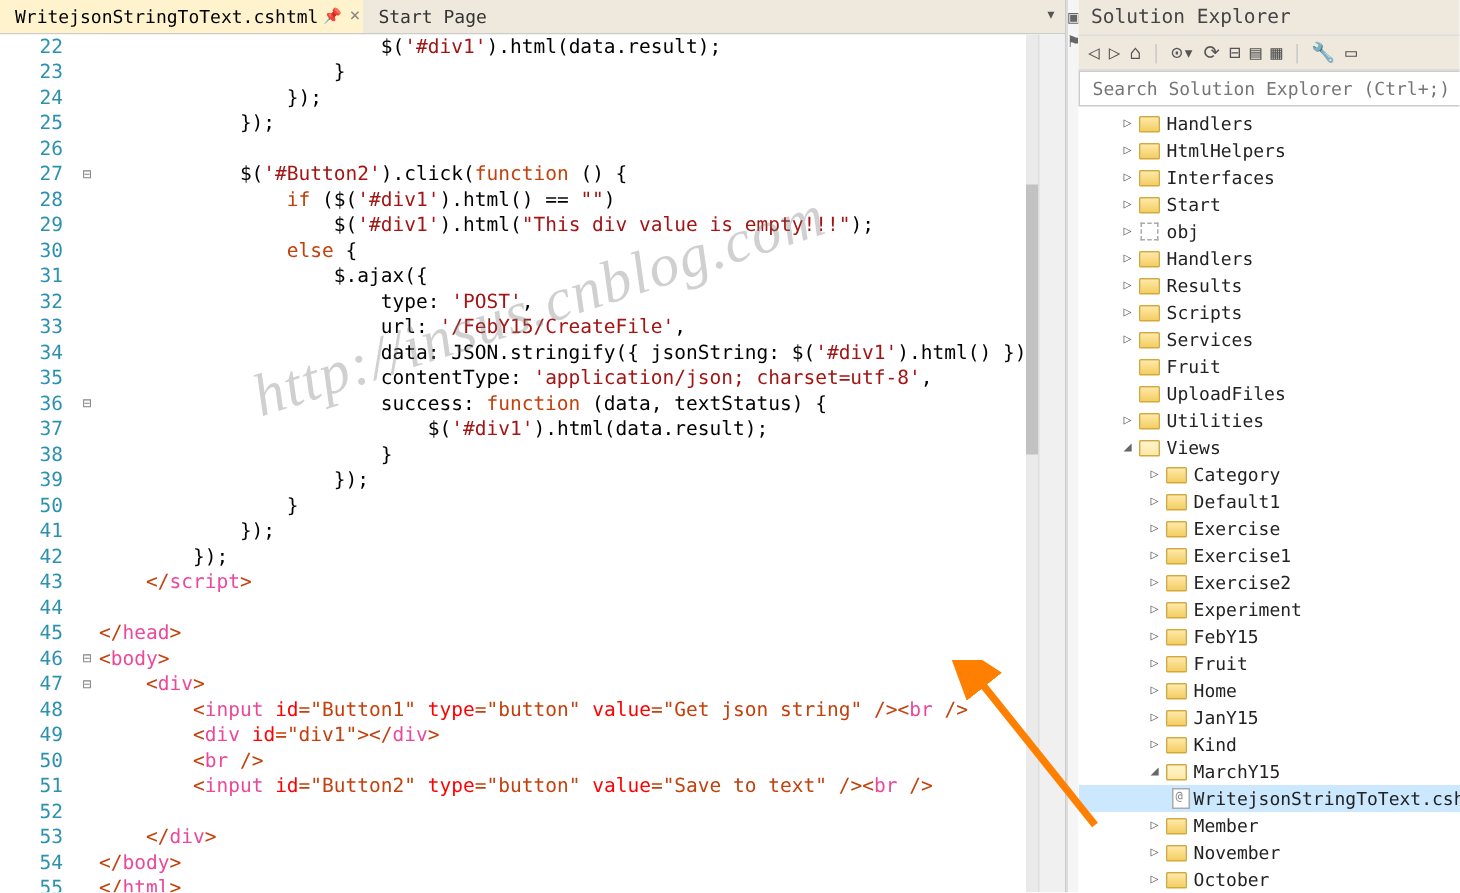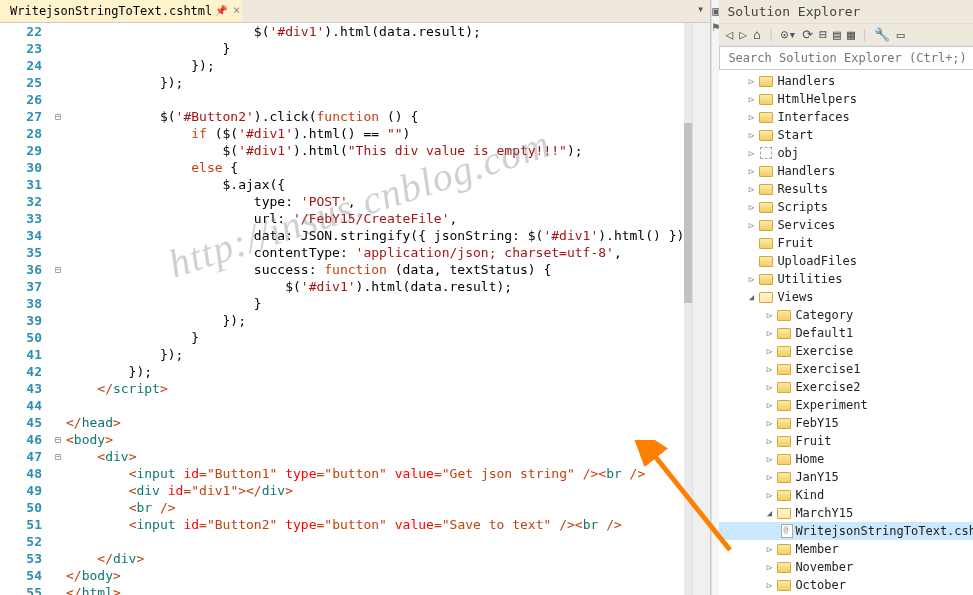--- a/index.html
+++ b/index.html
@@ -8,28 +8,28 @@
 .editor-pane { flex: 1; display: flex; flex-direction: column; border-right: 1px solid #ccc; position: relative; }
 .tabs { display: flex; background: #efe9dd; border-bottom: 1px solid #ccc; font-family: 'Segoe UI', sans-serif; font-size: 12px; }
 .tab { padding: 4px 30px 4px 10px; cursor: pointer; position: relative; }
 .tab.active { background: #fff3cd; color: #000; }
 .tab.inactive { color: #333; }
 .tab .pin { position: absolute; right: 14px; top: 5px; font-size: 10px; }
 .tab .close { position: absolute; right: 2px; top: 3px; font-size: 12px; color: #888; }
 .tabs-drop { padding: 2px 6px; color: #555; cursor: pointer; }
 .code-area { flex: 1; display: flex; background: #fff; overflow: hidden; position: relative; }
 .gutter { width: 50px; background: #fff; color: #2b91af; text-align: right; padding-right: 8px; user-select: none; }
-.gutter div { height: 17px; line-height: 17px; font-weight: bold; }
+.gutter div { height: 17px; line-height: 17px; }
 .fold-col { width: 16px; background: #fff; }
 .fold-col div { height: 17px; line-height: 17px; text-align: center; color: #888; font-size: 10px; cursor: pointer; }
 .code { flex: 1; white-space: pre; line-height: 17px; }
 .code div { height: 17px; }
 .kw { color: #c2410c; }
 .str { color: #a31515; }
-.tag { color: #0f766e; }
+.tag { color: #ec4899; }
 .attr { color: #ff0000; }
 .scroll-v { width: 18px; background: #f0f0f0; border-left: 1px solid #ddd; position: relative; }
 .scroll-track { position: absolute; right: 18px; top: 0; bottom: 0; width: 8px; background: #eaeaea; }
 .scroll-thumb { position: absolute; top: 100px; width: 8px; height: 180px; background: #c2c2c2; }
 .side-icons { width: 18px; background: #f5f5f5; border-left: 1px solid #ddd; display: flex; flex-direction: column; align-items: center; padding-top: 4px; gap: 2px; }
 .side-icons span { font-size: 12px; color: #666; cursor: pointer; }
 
 .explorer { width: 277px; display: flex; flex-direction: column; background: #fff; font-family: 'Segoe UI', sans-serif; font-size: 12px; }
 .exp-title { background: #efe9dd; padding: 4px 8px; color: #444; font-size: 13px; border-bottom: 1px solid #ddd; }
 .exp-toolbar { background: #efe9dd; padding: 3px 6px; display: flex; gap: 6px; align-items: center; border-bottom: 1px solid #ddd; }
@@ -52,20 +52,21 @@
 .watermark { position: absolute; left: 160px; top: 180px; font-size: 40px; color: rgba(120,120,120,0.35); transform: rotate(-18deg); pointer-events: none; font-family: Georgia, serif; font-style: italic; letter-spacing: 1px; }
 .arrow-overlay { position: absolute; left: 590px; top: 440px; width: 150px; height: 120px; pointer-events: none; }
 </style>
 </head>
 <body>
 
 <div class="main">
   <div class="editor-pane">
     <div class="tabs" id="tabs">
         <div class="tab active">WritejsonStringToText.cshtml<span class="pin">📌</span><span class="close">×</span></div>
+        <div class="tab inactive">Start Page</div>
         <div class="tabs-drop" style="margin-left: auto;">▾</div>
       </div>
     <div class="code-area">
       <div class="gutter" id="gutter">
           <div>22</div>
           <div>23</div>
           <div>24</div>
           <div>25</div>
           <div>26</div>
           <div>27</div>

